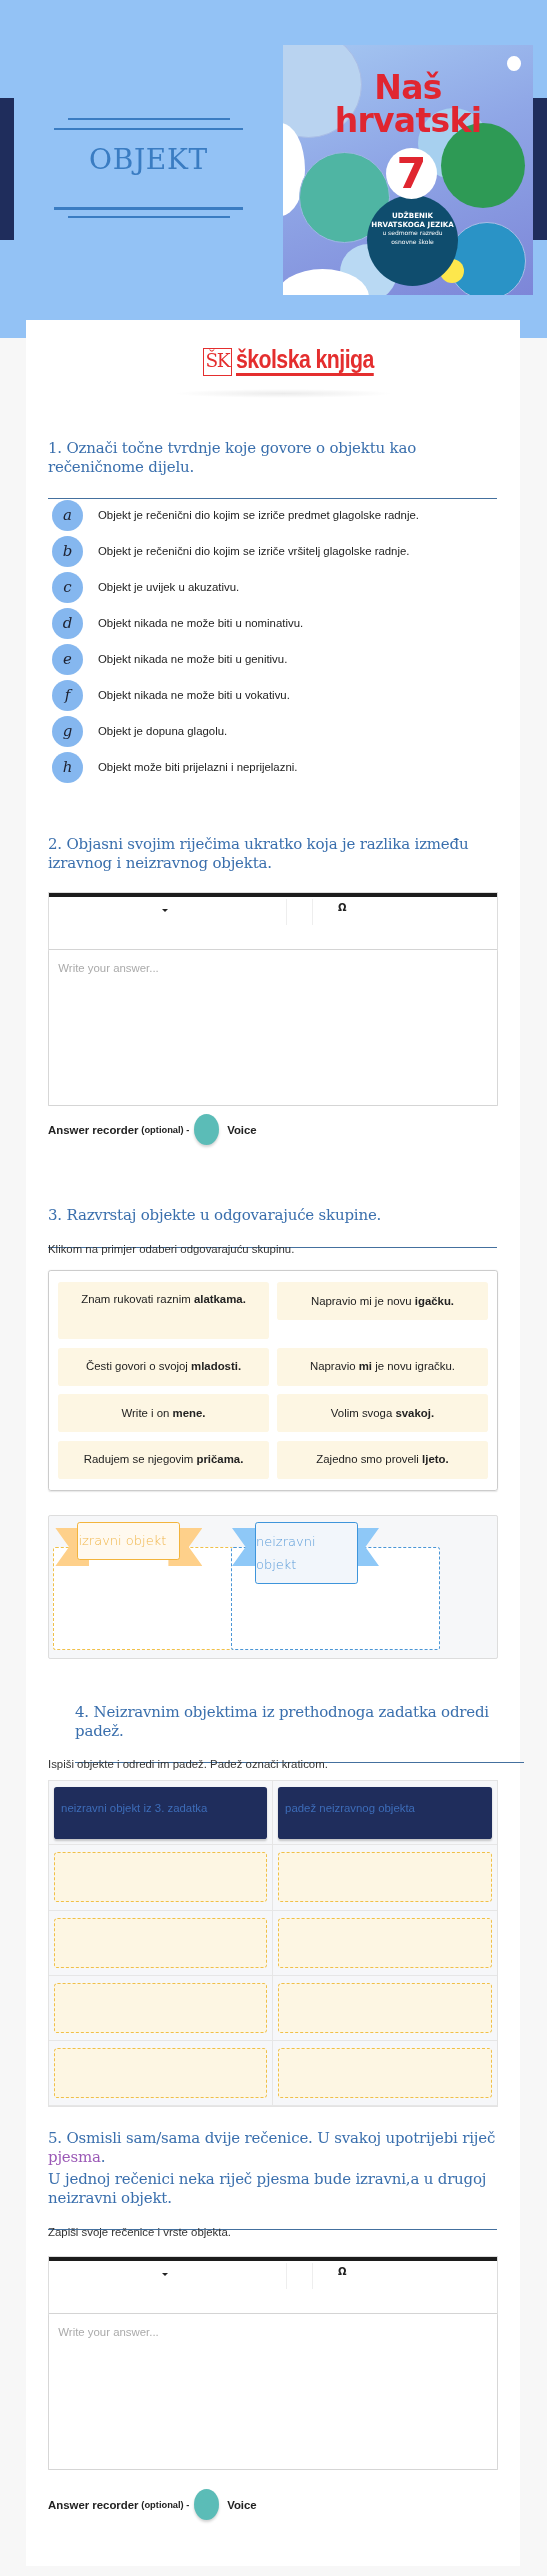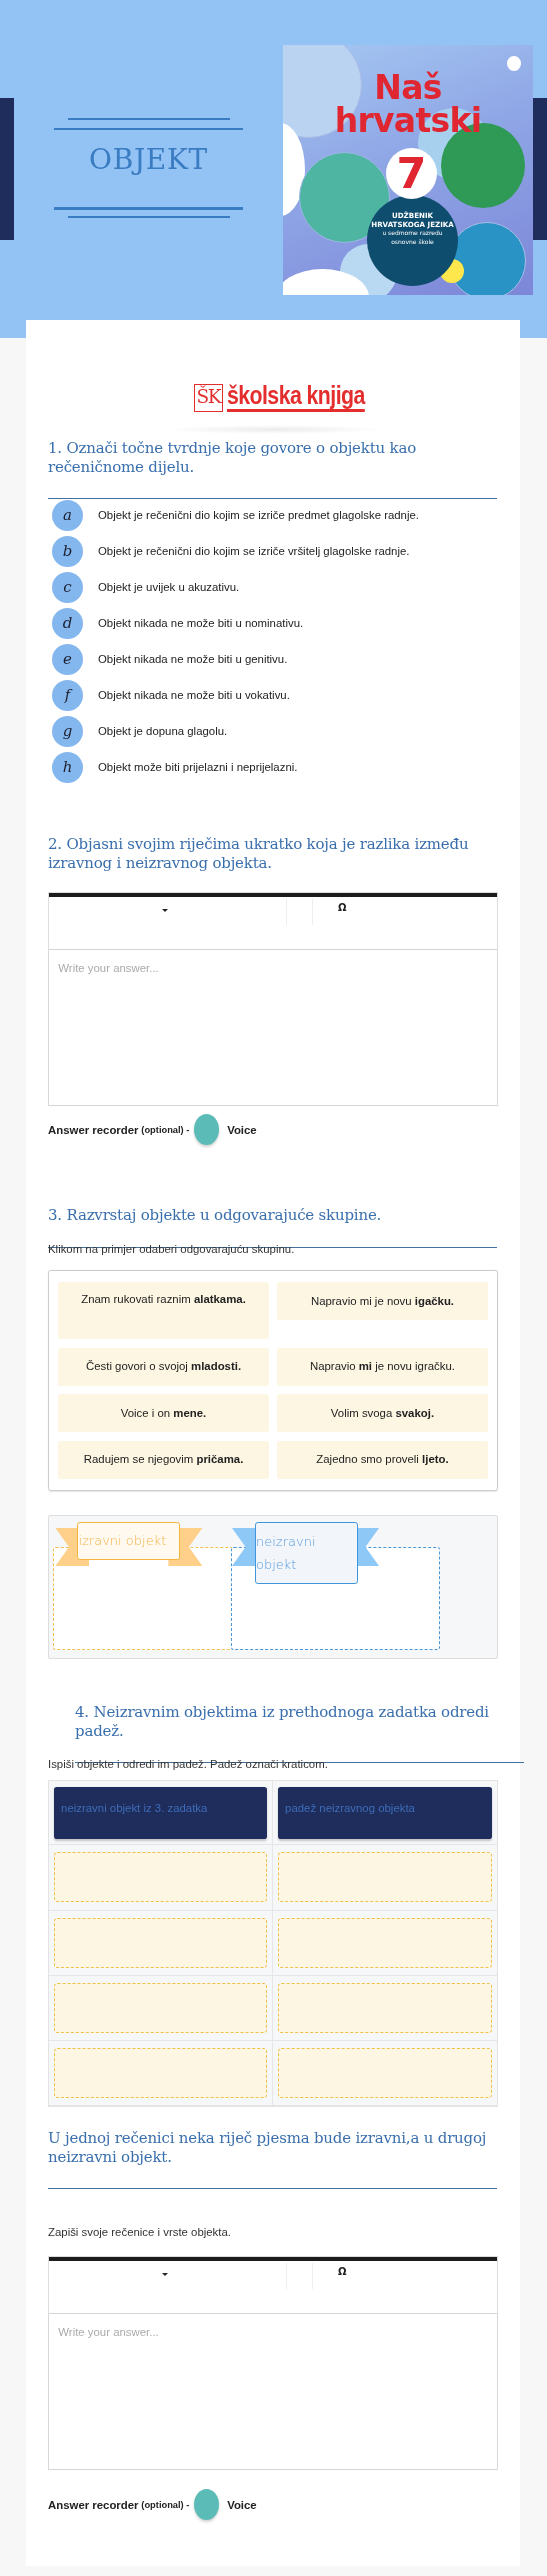--- a/index.html
+++ b/index.html
@@ -24,21 +24,21 @@
   .cover-title { position: absolute; left: 0; top: 26px; width: 250px; text-align: center; font-family: "DejaVu Sans", sans-serif; font-weight: bold; font-size: 33px; line-height: 33px; color: #e02630; letter-spacing: -0.7px; }
   .cover-title span { display: block; }
   .cover-num { position: absolute; left: 103px; top: 103px; width: 51px; height: 51px; border-radius: 50%; background: #fff; color: #e02630; font-family: "DejaVu Sans", sans-serif; font-weight: bold; font-size: 43px; line-height: 51px; text-align: center; }
   .cover-sub { position: absolute; left: 84px; top: 150px; width: 91px; height: 91px; border-radius: 50%; background: #0f4d6e; color: #fff; text-align: center; padding-top: 15.7px; font-family: "DejaVu Sans", sans-serif; }
   .cover-sub .s1 { font-size: 7.1px; font-weight: bold; line-height: 9.3px; }
   .cover-sub .s2 { font-size: 6px; line-height: 8.5px; }
 
   
   .card { position: absolute; left: 26px; top: 320px; width: 494px; height: 2246px; background: #fff; }
 
-  .logo-wrap { position: absolute; left: 3px; top: 26px; width: 494px; height: 50px; margin-top: 36px; }
+  .logo-wrap { position: absolute; left: 12px; top: 26px; width: 494px; height: 50px; }
   .logo { position: absolute; left: 165px; top: 0; display: flex; align-items: flex-end; gap: 4.3px; }
   .logo-mark { width: 28.5px; height: 28.5px; border: 1.4px solid #e42e2e; color: #e42e2e; font-family: "DejaVu Serif", serif; font-size: 18.5px; line-height: 24px; text-align: center; letter-spacing: -1.4px; }
   .logo-text { font-family: "Liberation Sans", sans-serif; font-weight: bold; font-size: 26px; color: #e42e2e; border-bottom: 3.6px solid #e42e2e; line-height: 27px; letter-spacing: -0.7px; transform: scaleX(0.82); transform-origin: left bottom; }
   .logo-shadow { position: absolute; left: 135px; top: 43px; width: 221px; height: 8.5px; background: radial-gradient(ellipse at center, rgba(0,0,0,0.08) 0%, rgba(0,0,0,0) 70%); }
 
   .q-title { position: absolute; left: 22px; width: 449px; font-family: "DejaVu Serif", serif; font-size: 15px; line-height: 18.5px; color: #3a6fad; font-weight: normal; padding-bottom: 22px; border-bottom: 1.4px solid #44709e; letter-spacing: -0.2px; }
   .q-title .accent { color: #9b59b6; }
   .q-title p + p { margin-top: 4.3px; }
 
   .instr { position: absolute; left: 22px; font-size: 11.4px; color: #333; }
@@ -209,21 +209,21 @@
       <div class="sort-item short">
           <span><span>Napravio mi je novu </span><b>igačku.</b><span></span></span>
         </div>
       <div class="sort-item">
           <span><span>Česti govori o svojoj </span><b>mladosti.</b><span></span></span>
         </div>
       <div class="sort-item">
           <span><span>Napravio </span><b>mi</b><span> je novu igračku.</span></span>
         </div>
       <div class="sort-item">
-          <span><span>Voice i on </span><b>mene.</b><span></span></span>
+          <span><span>Write i on </span><b>mene.</b><span></span></span>
         </div>
       <div class="sort-item">
           <span><span>Volim svoga </span><b>svakoj.</b><span></span></span>
         </div>
       <div class="sort-item">
           <span><span>Radujem se njegovim </span><b>pričama.</b><span></span></span>
         </div>
       <div class="sort-item">
           <span><span>Zajedno smo proveli </span><b>ljeto.</b><span></span></span>
         </div>
@@ -284,20 +284,21 @@
       <div class="tbl-cell">
           <div class="tbl-slot"></div>
         </div>
       <div class="tbl-cell">
           <div class="tbl-slot"></div>
         </div>
     </div>
   </div>
 
   <div class="q-title" style="top:1809px;">
+    <p><span>5. Osmisli sam/sama dvije rečenice. U svakoj upotrijebi riječ </span><span class="accent">pjesma</span><span>.</span></p>
     <p>U jednoj rečenici neka riječ pjesma bude izravni,a u drugoj neizravni objekt.</p>
   </div>
   <div class="instr" style="top:1906px;">Zapiši svoje rečenice i vrste objekta.</div>
   <div class="editor" style="top:1936px;">
     <div class="ed-top"></div>
     <div class="ed-toolbar">
       <span class="ed-caret"></span>
       <span class="ed-sep1"></span>
       <span class="ed-sep2"></span>
       <span class="ed-omega">Ω</span>

